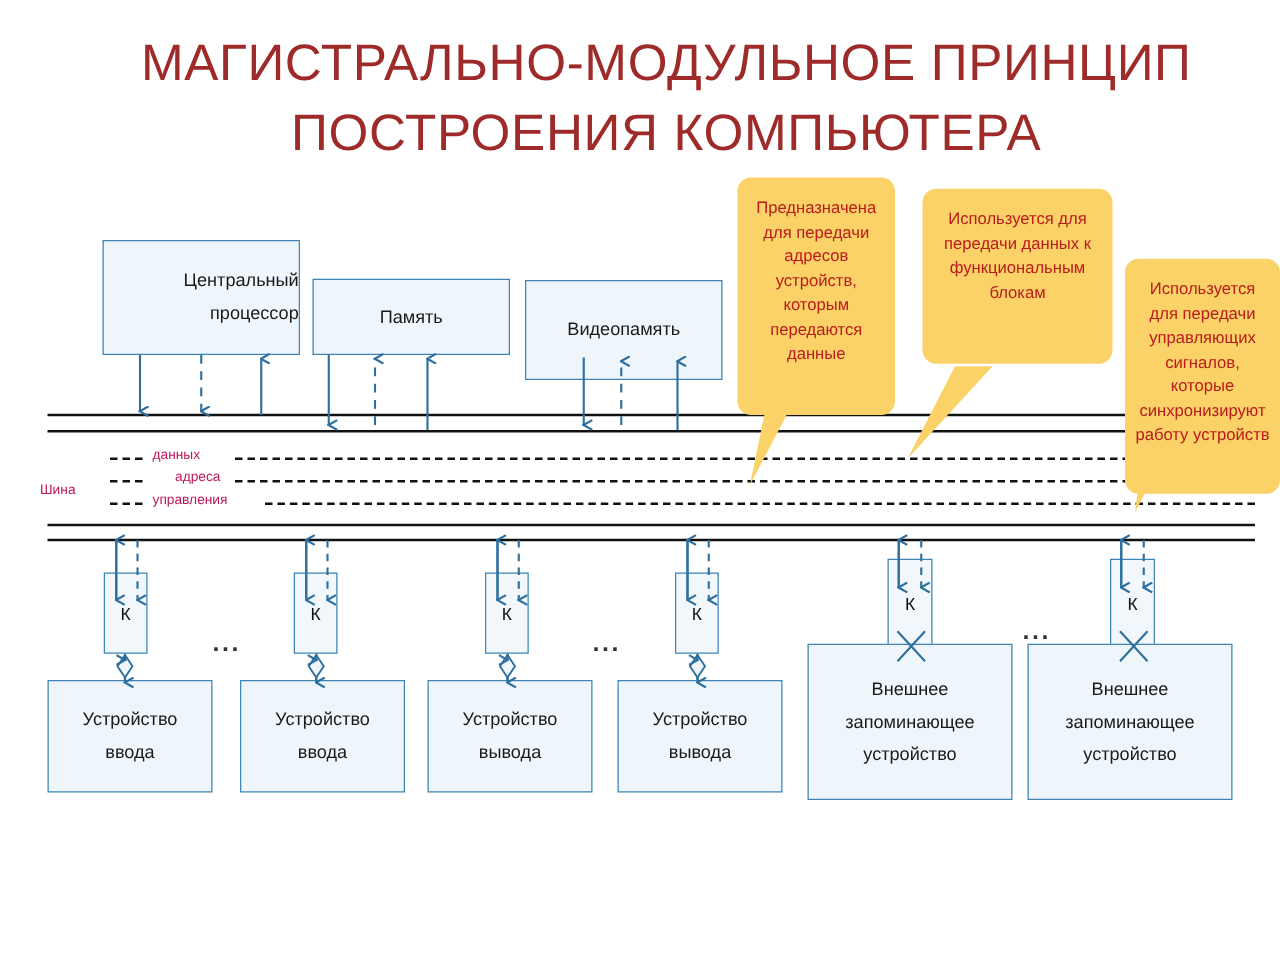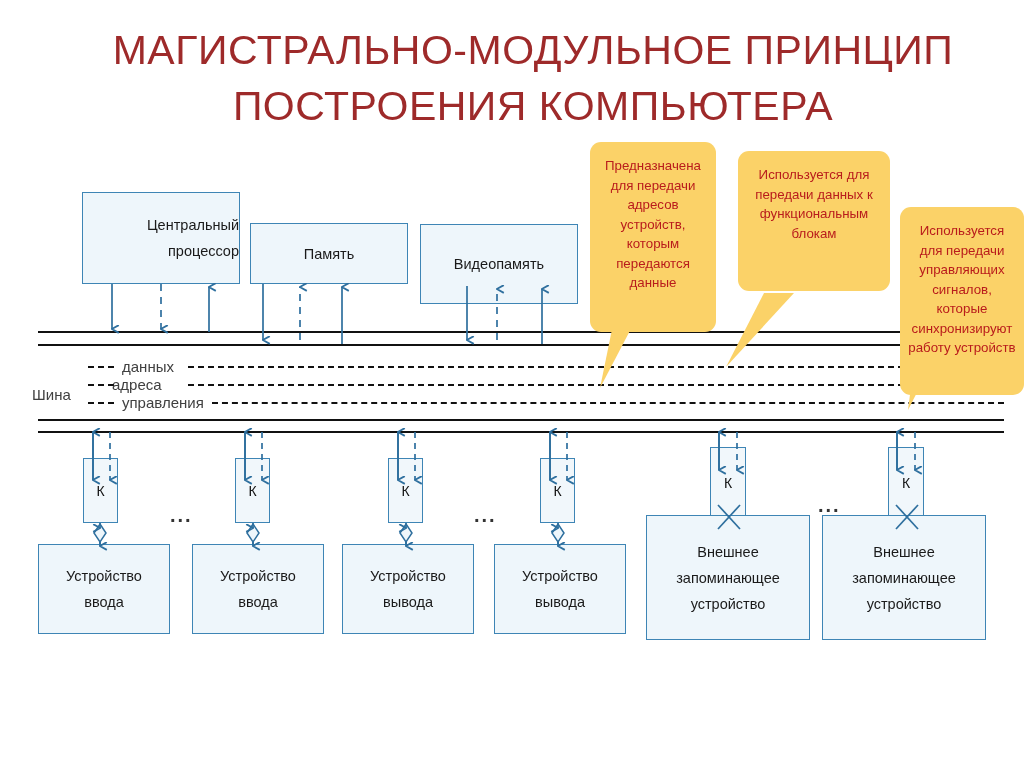--- a/index.html
+++ b/index.html
@@ -28,21 +28,21 @@
     position:absolute;box-sizing:border-box;
     background:#f1f7fb;border:1.6px solid #3e85b5;
     display:flex;align-items:center;justify-content:center;
     font-size:14px;color:#111;
   }
 
   
   .busline{position:absolute;left:38px;width:966px;height:0;
            border-top:2.4px solid #111;}
   .busdash{position:absolute;height:0;border-top:2.6px dashed #111;}
-  .buslabel{position:absolute;font-size:15px;color:#404040;white-space:nowrap;}
+  .buslabel{position:absolute;font-size:11px;color:#be185d;white-space:nowrap;}
   .dashstub{position:absolute;height:0;border-top:2.6px dashed #111;width:26px;}
 
   
   .callout{
     position:absolute;box-sizing:border-box;
     background:#fbd268;border-radius:11px;
     color:#b91c1c;font-size:13.3px;line-height:19.5px;text-align:center;
     padding:14px 8px 10px 8px;
     display:flex;align-items:flex-start;justify-content:center;
   }
@@ -81,21 +81,21 @@
   <div class="busline" style="top:331px;"></div>
   <div class="busline" style="top:344px;"></div>
 
   <div class="buslabel" style="left:32px;top:373px;margin-top:13px;">Шина</div>
 
   <div class="dashstub" style="left:88px;top:366px;"></div>
   <div class="dashstub" style="left:88px;top:384px;"></div>
   <div class="dashstub" style="left:88px;top:402px;"></div>
 
   <div class="buslabel" style="left:122px;top:358px;">данных</div>
-  <div class="buslabel" style="left:112px;top:376px;">адреса</div>
+  <div class="buslabel" style="left:140px;top:376px;">адреса</div>
   <div class="buslabel" style="left:122px;top:394px;">управления</div>
 
   <div class="busdash" style="left:188px;width:816px;top:366px;"></div>
   <div class="busdash" style="left:188px;width:816px;top:384px;"></div>
   <div class="busdash" style="left:212px;width:792px;top:402px;"></div>
 
   <div class="busline" style="top:419px;"></div>
   <div class="busline" style="top:431px;"></div>
 
   <div class="kbox" style="left:83px;top:458px;width:35px;height:65px;">

